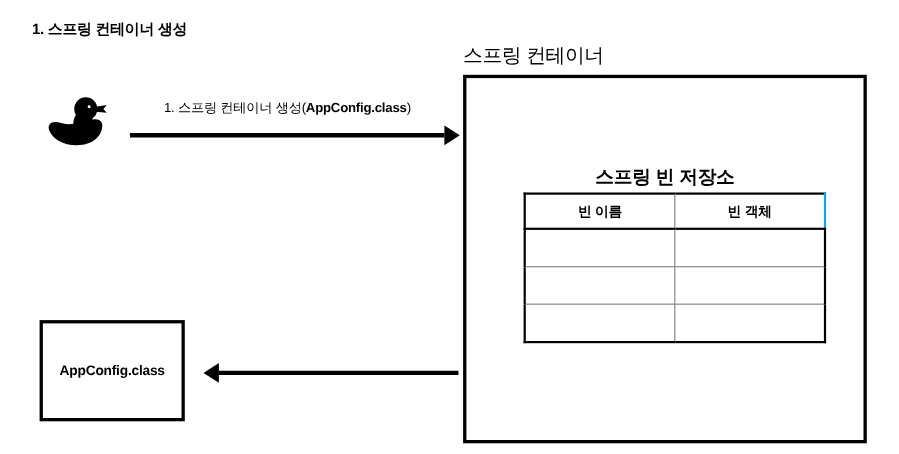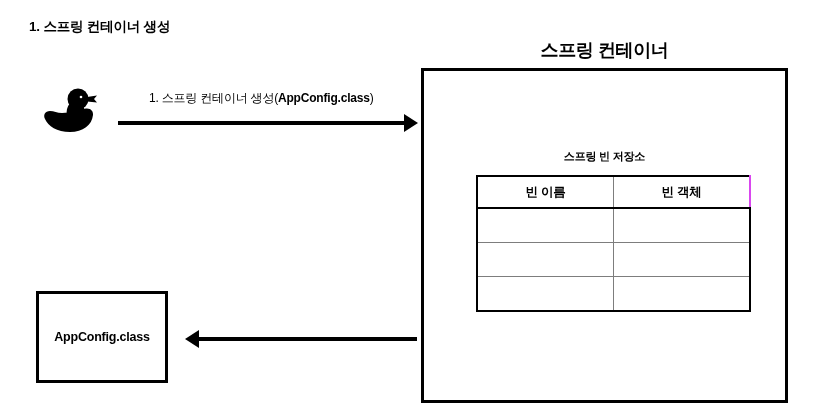--- a/index.html
+++ b/index.html
@@ -97,44 +97,44 @@
     letter-spacing: -0.2px;
     white-space: nowrap;
   }
 
   
   #container-title {
     position: absolute;
     left: 421px;
     top: 38px;
     width: 367px;
-    text-align: center;
+    text-align: left;
     font-size: 18px;
-    font-weight: bold;
+    font-weight: normal;
     letter-spacing: -0.4px;
     white-space: nowrap;
   }
   #spring-container-box {
     position: absolute;
     left: 421px;
     top: 68px;
     width: 367px;
     height: 335px;
     border: 3px solid #000000;
     background: #ffffff;
     box-sizing: border-box;
   }
 
   #bean-store-title {
     position: absolute;
     left: 0;
     top: 78px;
     width: 361px;
     text-align: center;
-    font-size: 11px;
+    font-size: 17px;
     font-weight: bold;
     letter-spacing: -0.2px;
     white-space: nowrap;
   }
 
   
   #bean-table {
     position: absolute;
     left: 52px;
     top: 104px;
@@ -154,21 +154,21 @@
     font-size: 12.5px;
     font-weight: bold;
     letter-spacing: -0.2px;
     text-align: center;
     vertical-align: middle;
     border-top: 2px solid #000000;
     border-bottom: 2px solid #000000;
     background: #ffffff;
   }
   #bean-table thead th:first-child { border-left: 2px solid #000000; }
-  #bean-table thead th:last-child  { border-right: 2px solid #d946ef; }
+  #bean-table thead th:last-child  { border-right: 2px solid #0ea5e9; }
 
   #bean-table tbody td {
     height: 33px;
     border-left-width: 1px;
     border-right-width: 1px;
     background: #ffffff;
   }
   #bean-table tbody td:first-child { border-left: 2px solid #000000; }
   #bean-table tbody td:last-child  { border-right: 2px solid #000000; }
   #bean-table tbody tr:last-child td { border-bottom: 2px solid #000000; }

